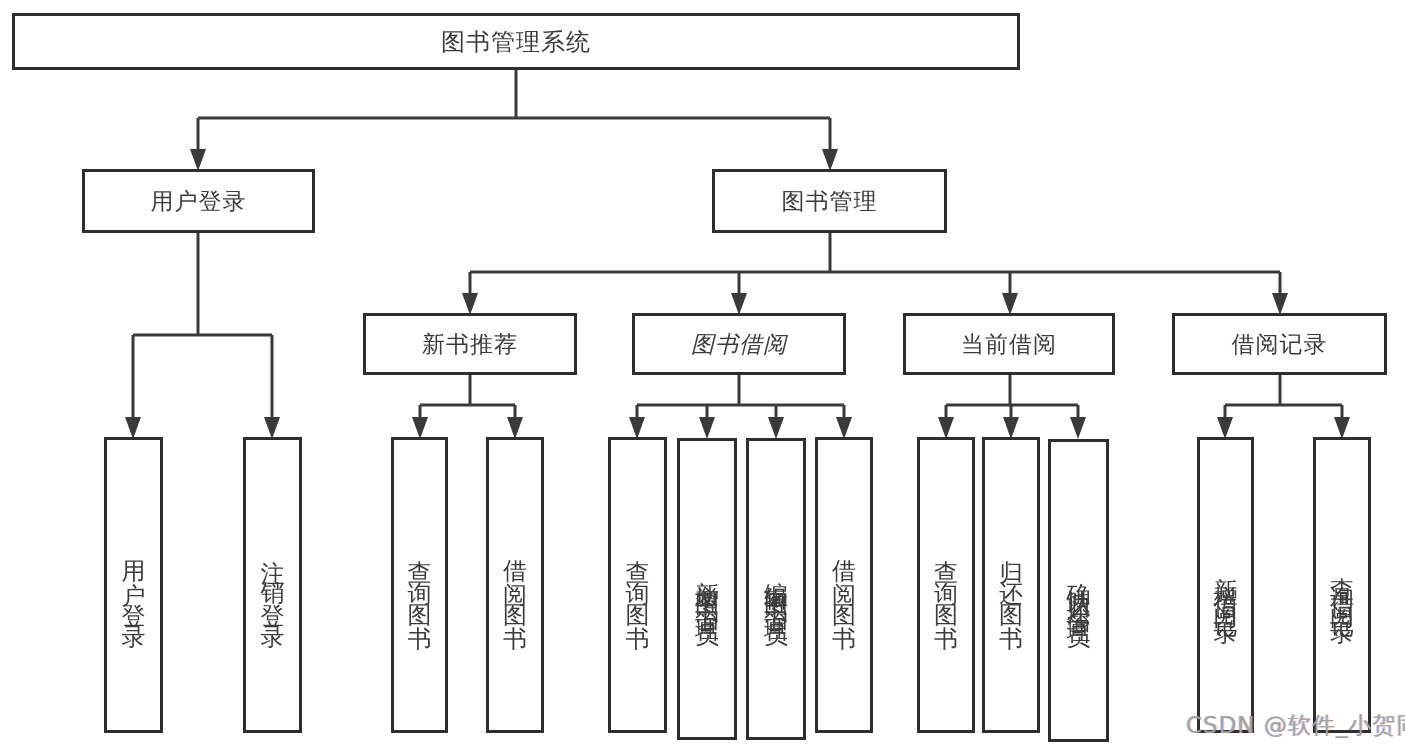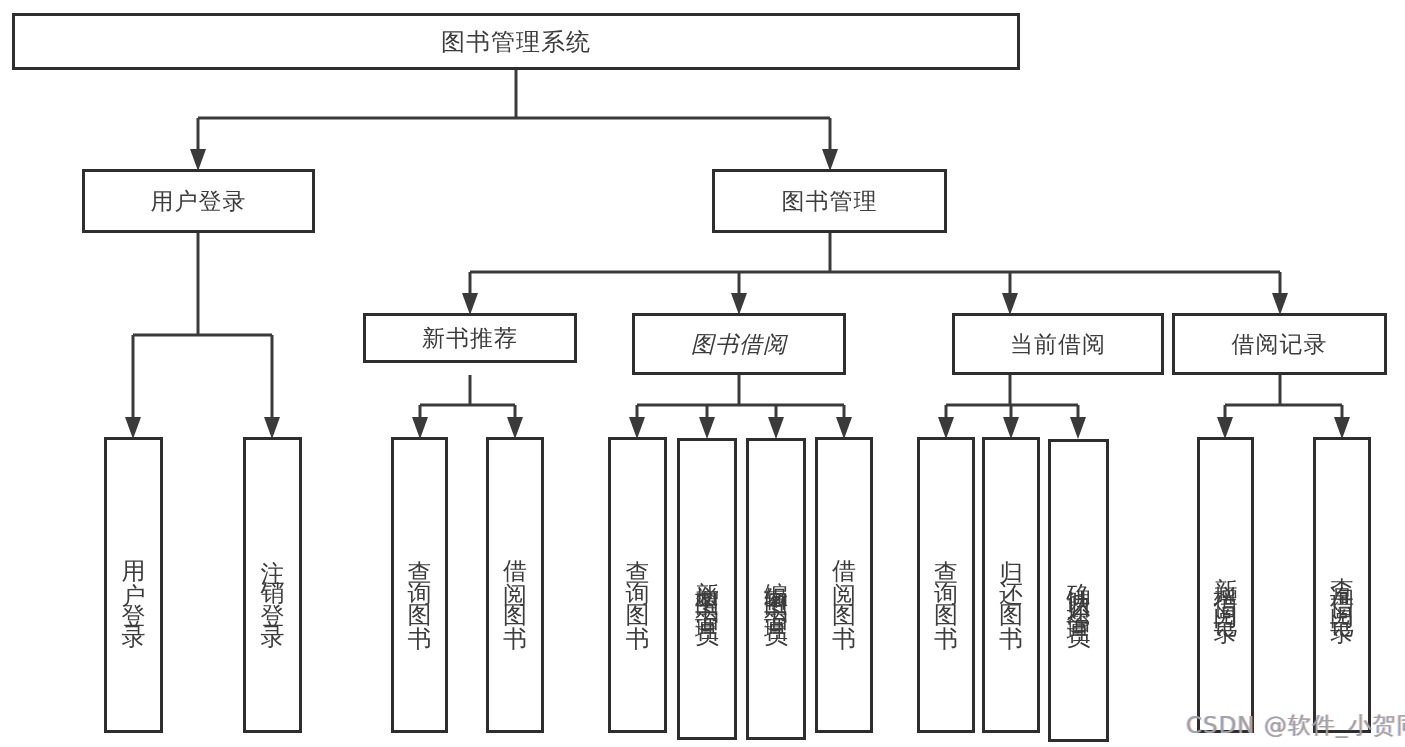--- a/index.html
+++ b/index.html
@@ -105,23 +105,23 @@
       <polygon points="1217,417 1233,417 1225,439"></polygon>
       <polygon points="1334,417 1350,417 1342,439"></polygon>
     </g>
   </svg>
 
   <div class="node h root" style="left:12px;top:13px;width:1008px;height:57px;">图书管理系统</div>
 
   <div class="node h" style="left:82px;top:169px;width:233px;height:64px;">用户登录</div>
   <div class="node h" style="left:712px;top:169px;width:235px;height:64px;">图书管理</div>
 
-  <div class="node h" style="left:363px;top:313px;width:214px;height:50px;font-family:Liberation Serif, serif;">新书推荐</div>
+  <div class="node h" style="left:363px;top:313px;width:214px;height:62px;font-family:Liberation Serif, serif;">新书推荐</div>
   <div class="node h" style="left:632px;top:313px;width:214px;height:62px;font-style:italic;">图书借阅</div>
-  <div class="node h" style="left:952px;top:313px;width:212px;height:62px;">当前借阅</div>
+  <div class="node h" style="left:903px;top:313px;width:212px;height:62px;">当前借阅</div>
   <div class="node h" style="left:1172px;top:313px;width:215px;height:62px;">借阅记录</div>
 
   <div class="node v v4" style="left:104px;top:437px;width:59px;height:296px;">
     <span>用户登录</span>
   </div>
   <div class="node v v4" style="left:243px;top:437px;width:59px;height:296px;">
     <span>注销登录</span>
   </div>
   <div class="node v v4" style="left:391px;top:437px;width:57px;height:296px;">
     <span>查询图书</span>

